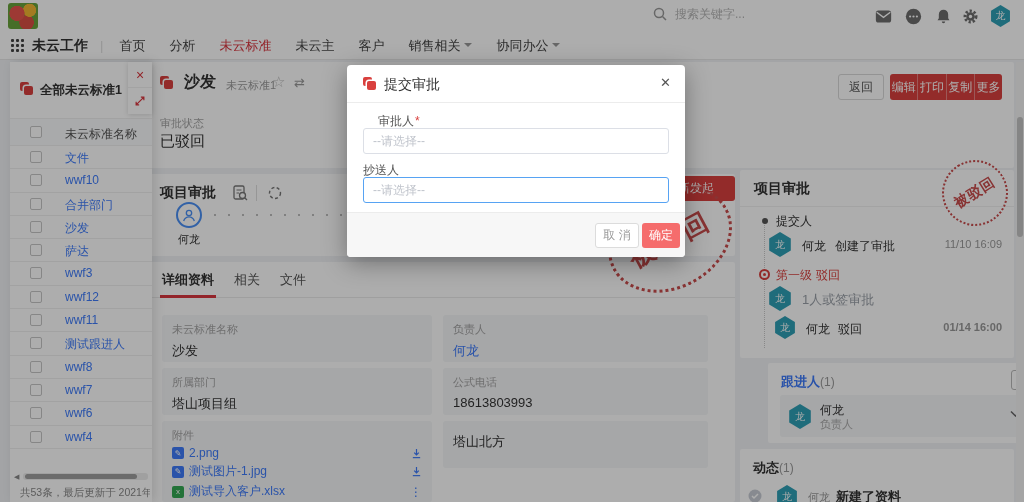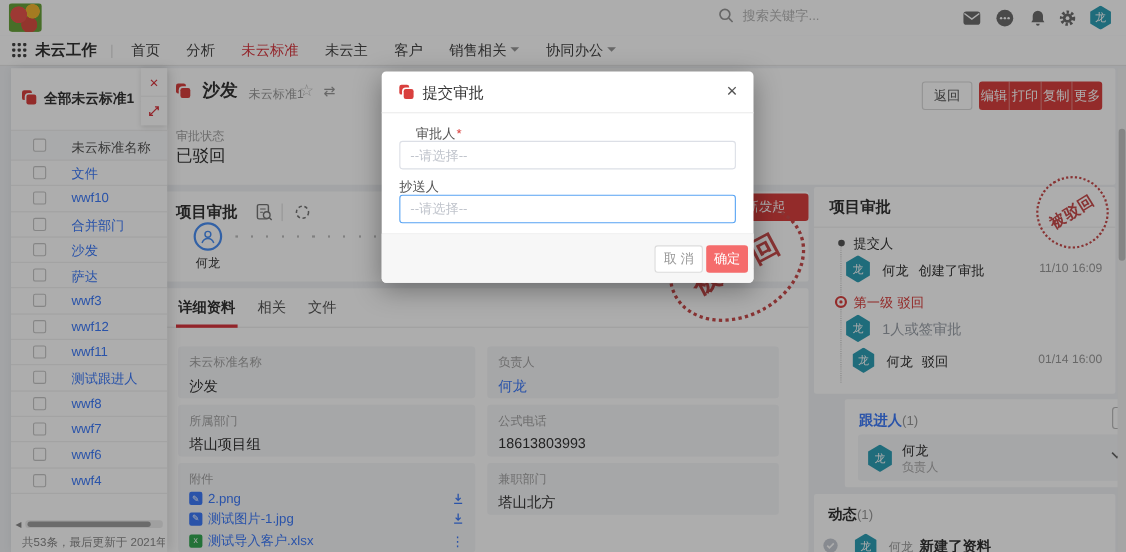--- a/index.html
+++ b/index.html
@@ -291,21 +291,20 @@
             </svg>
           </span>
       </div>
       <div class="file-row">
         <span class="fic xls">x</span>
         <span>测试导入客户.xlsx</span>
         <span class="file-act">⋮</span>
       </div>
     </div>
     <div class="fbox f6">
-      <div class="lab">兼职部门</div>
       <div class="val">塔山北方</div>
     </div>
   </div>
 
   <div class="card r-approval">
     <span class="r-title">项目审批</span>
     <div class="r-div"></div>
     <div class="stamp stamp-side">被驳回</div>
     <div class="tl-line"></div>
     <span class="tl-dot"></span>
@@ -315,21 +314,21 @@
     <span class="tl-txt" style="left:95px;top:68px;">创建了审批</span>
     <span class="tl-time" style="top:68px;">11/10 16:09</span>
     <span class="tl-ring"></span>
     <span class="tl-txt tl-red" style="left:36px;top:97px;">第一级</span>
     <span class="tl-txt tl-red" style="left:76px;top:97px;">驳回</span>
     <span class="hex hex-s" style="left:28px;top:116px;">龙</span>
     <span class="tl-txt" style="left:62px;top:121px;font-size:13px;color:#9aa0a8;">1人或签审批</span>
     <span class="hex hex-s" style="left:34px;top:146px;width:22px;height:23px;">龙</span>
     <span class="tl-txt" style="left:66px;top:151px;">何龙</span>
     <span class="tl-txt" style="left:98px;top:151px;">驳回</span>
-    <span class="tl-time" style="top:151px;">01/14 16:00</span>
+    <span class="tl-time" style="top:151px;font-weight:bold;">01/14 16:00</span>
   </div>
 
   <div class="card r-follow">
     <span class="rf-title"><span>跟进人</span><span class="rf-count">(1)</span></span>
     <div class="btn-plus">+</div>
     <div class="rf-box">
       <span class="hex hex-s" style="left:8px;top:9px;">龙</span>
       <span class="tl-txt" style="left:40px;top:7px;">何龙</span>
       <span class="tl-txt" style="left:40px;top:22px;font-size:11px;color:#aaa;">负责人</span>
       <svg style="position:absolute;left:230px;top:15px;" width="11" height="8" viewBox="0 0 11 8">

